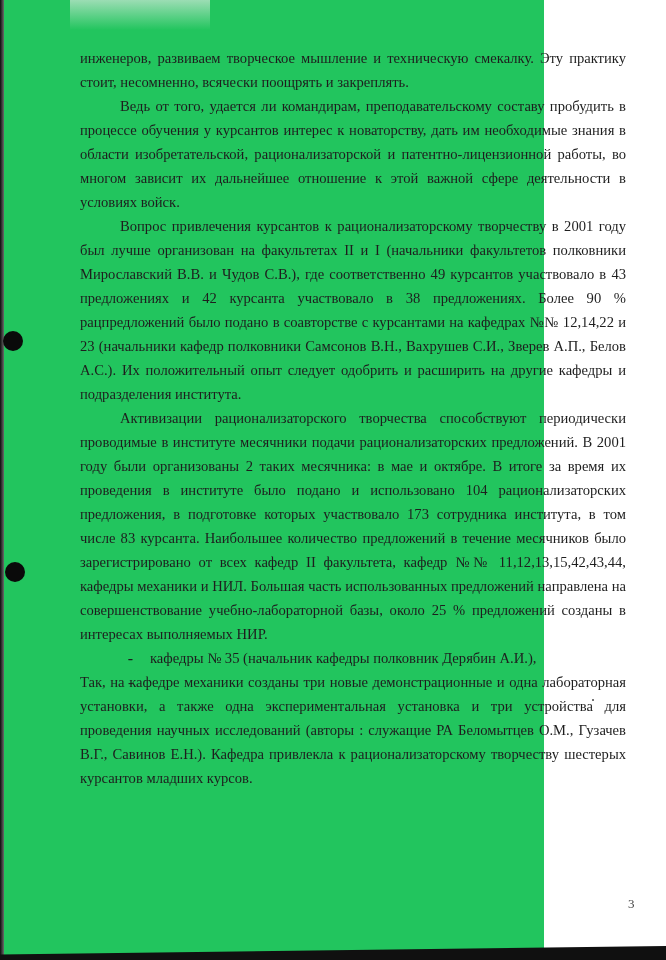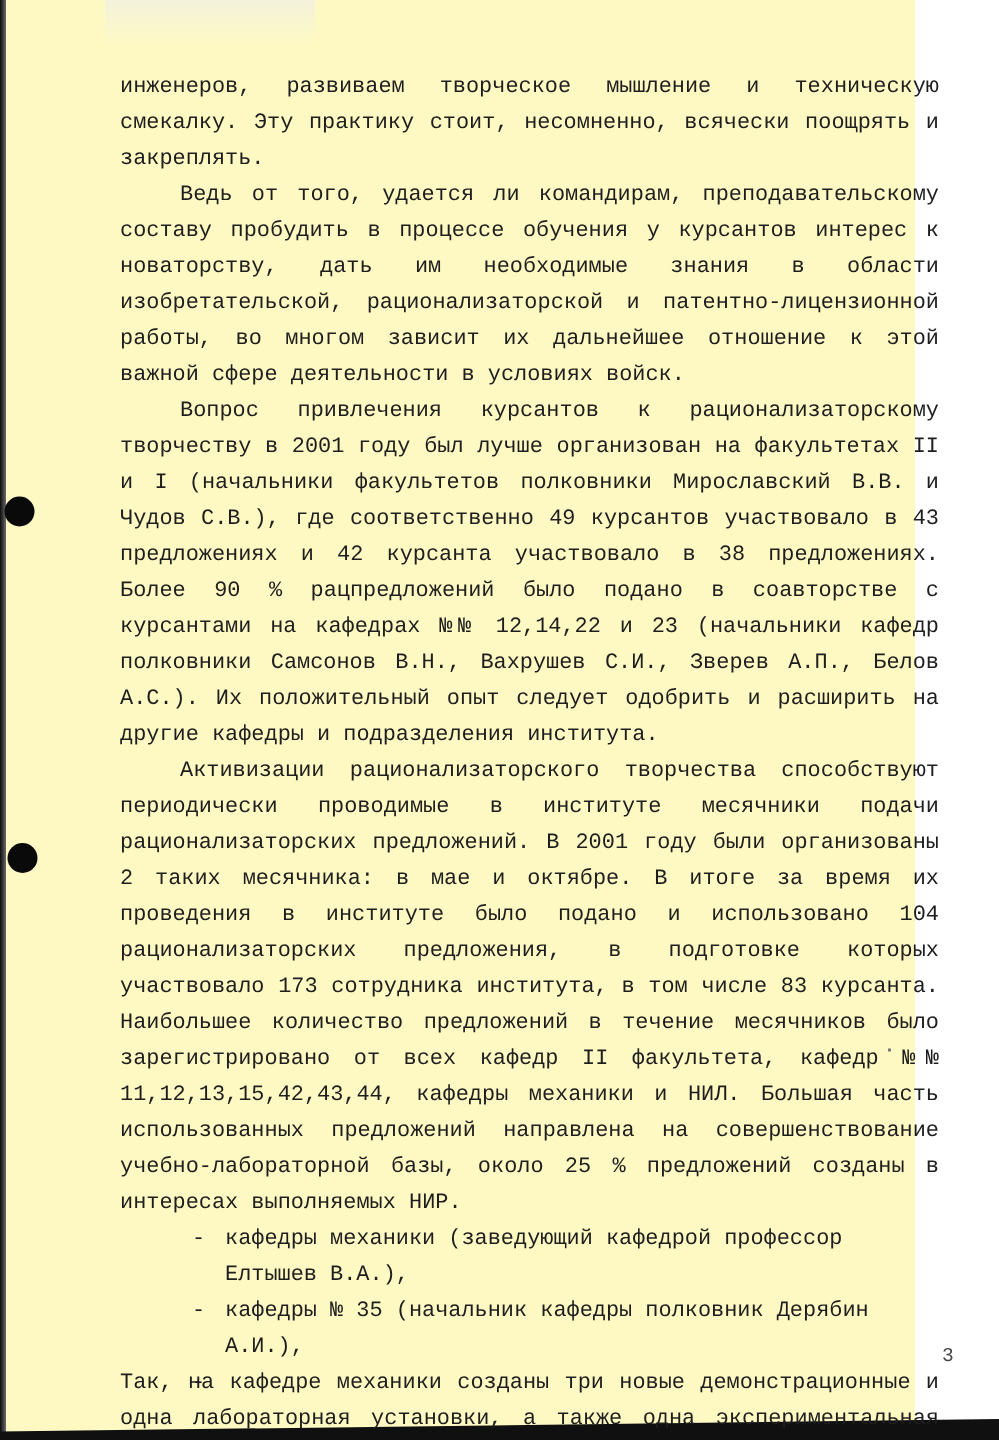--- a/index.html
+++ b/index.html
@@ -4,23 +4,22 @@
   <style>
     html, body { margin: 0; padding: 0; }
     body {
       width: 666px; height: 960px; overflow: hidden;
       background: #ffffff;
       position: relative;
       font-family: "Liberation Serif", "DejaVu Serif", serif;
       color: #1e1e1e;
     }
     .page {
-      position: absolute; left: 0; top: 0; width: 610px; height: 960px;
-      background: #fef9c3;
-      font-family: Liberation Mono, monospace;
+      position: absolute; left: 0; top: 0; width: 544px; height: 960px;
+      background: #22c55e;
     }
     .edge-left {
       position: absolute; left: 0; top: 0; width: 4px; height: 960px;
       background: linear-gradient(to right, #0c0c0c, #6a6a6a);
     }
     .edge-bottom {
       position: absolute; left: 0; bottom: 0; width: 666px; height: 14px;
       background: #101010;
       clip-path: polygon(0 60%, 100% 0, 100% 100%, 0 100%);
     }
@@ -64,21 +63,20 @@
   <div class="speck"></div>
 
   <div class="text">
     <p>инженеров, развиваем творческое мышление и техническую смекалку. Эту практику стоит, несомненно, всячески поощрять и закреплять.</p>
     <p class="indent">Ведь от того, удается ли командирам, преподавательскому составу пробудить в процессе обучения у курсантов интерес к новаторству, дать им необходимые знания в области изобретательской, рационализаторской и патентно-лицензионной работы, во многом зависит их дальнейшее отношение к этой важной сфере деятельности в условиях войск.</p>
     <p class="indent">Вопрос привлечения курсантов к рационализаторскому творчеству в 2001 году был лучше организован на факультетах II и I (начальники факультетов полковники Мирославский В.В. и Чудов С.В.), где соответственно 49 курсантов участвовало в 43 предложениях и 42 курсанта участвовало в 38 предложениях. Более 90 % рацпредложений было подано в соавторстве с курсантами на кафедрах №№ 12,14,22 и 23 (начальники кафедр полковники Самсонов В.Н., Вахрушев С.И., Зверев А.П., Белов А.С.). Их положительный опыт следует одобрить и расширить на другие кафедры и подразделения института.</p>
     <p class="indent">Активизации рационализаторского творчества способствуют периодически проводимые в институте месячники подачи рационализаторских предложений. В 2001 году были организованы 2 таких месячника: в мае и октябре. В итоге за время их проведения в институте было подано и использовано 104 рационализаторских предложения, в подготовке которых участвовало 173 сотрудника института, в том числе 83 курсанта. Наибольшее количество предложений в течение месячников было зарегистрировано от всех кафедр II факультета, кафедр №№ 11,12,13,15,42,43,44, кафедры механики и НИЛ. Большая часть использованных предложений направлена на совершенствование учебно-лабораторной базы, около 25 % предложений созданы в интересах выполняемых НИР.</p>
     <ul>
       <li>
         <span class="dash">-</span>
-        <span>кафедры механики (заведующий кафедрой профессор Елтышев В.А.),</span>
       </li>
       <li>
         <span class="dash">-</span>
         <span>кафедры № 35 (начальник кафедры полковник Дерябин А.И.),</span>
       </li>
       <li>
         <span class="dash">-</span>
       </li>
     </ul>
     <p>Так, на кафедре механики созданы три новые демонстрационные и одна лабораторная установки, а также одна экспериментальная установка и три устройства для проведения научных исследований (авторы : служащие РА Беломытцев О.М., Гузачев В.Г., Савинов Е.Н.). Кафедра привлекла к рационализаторскому творчеству шестерых курсантов младших курсов.</p>

